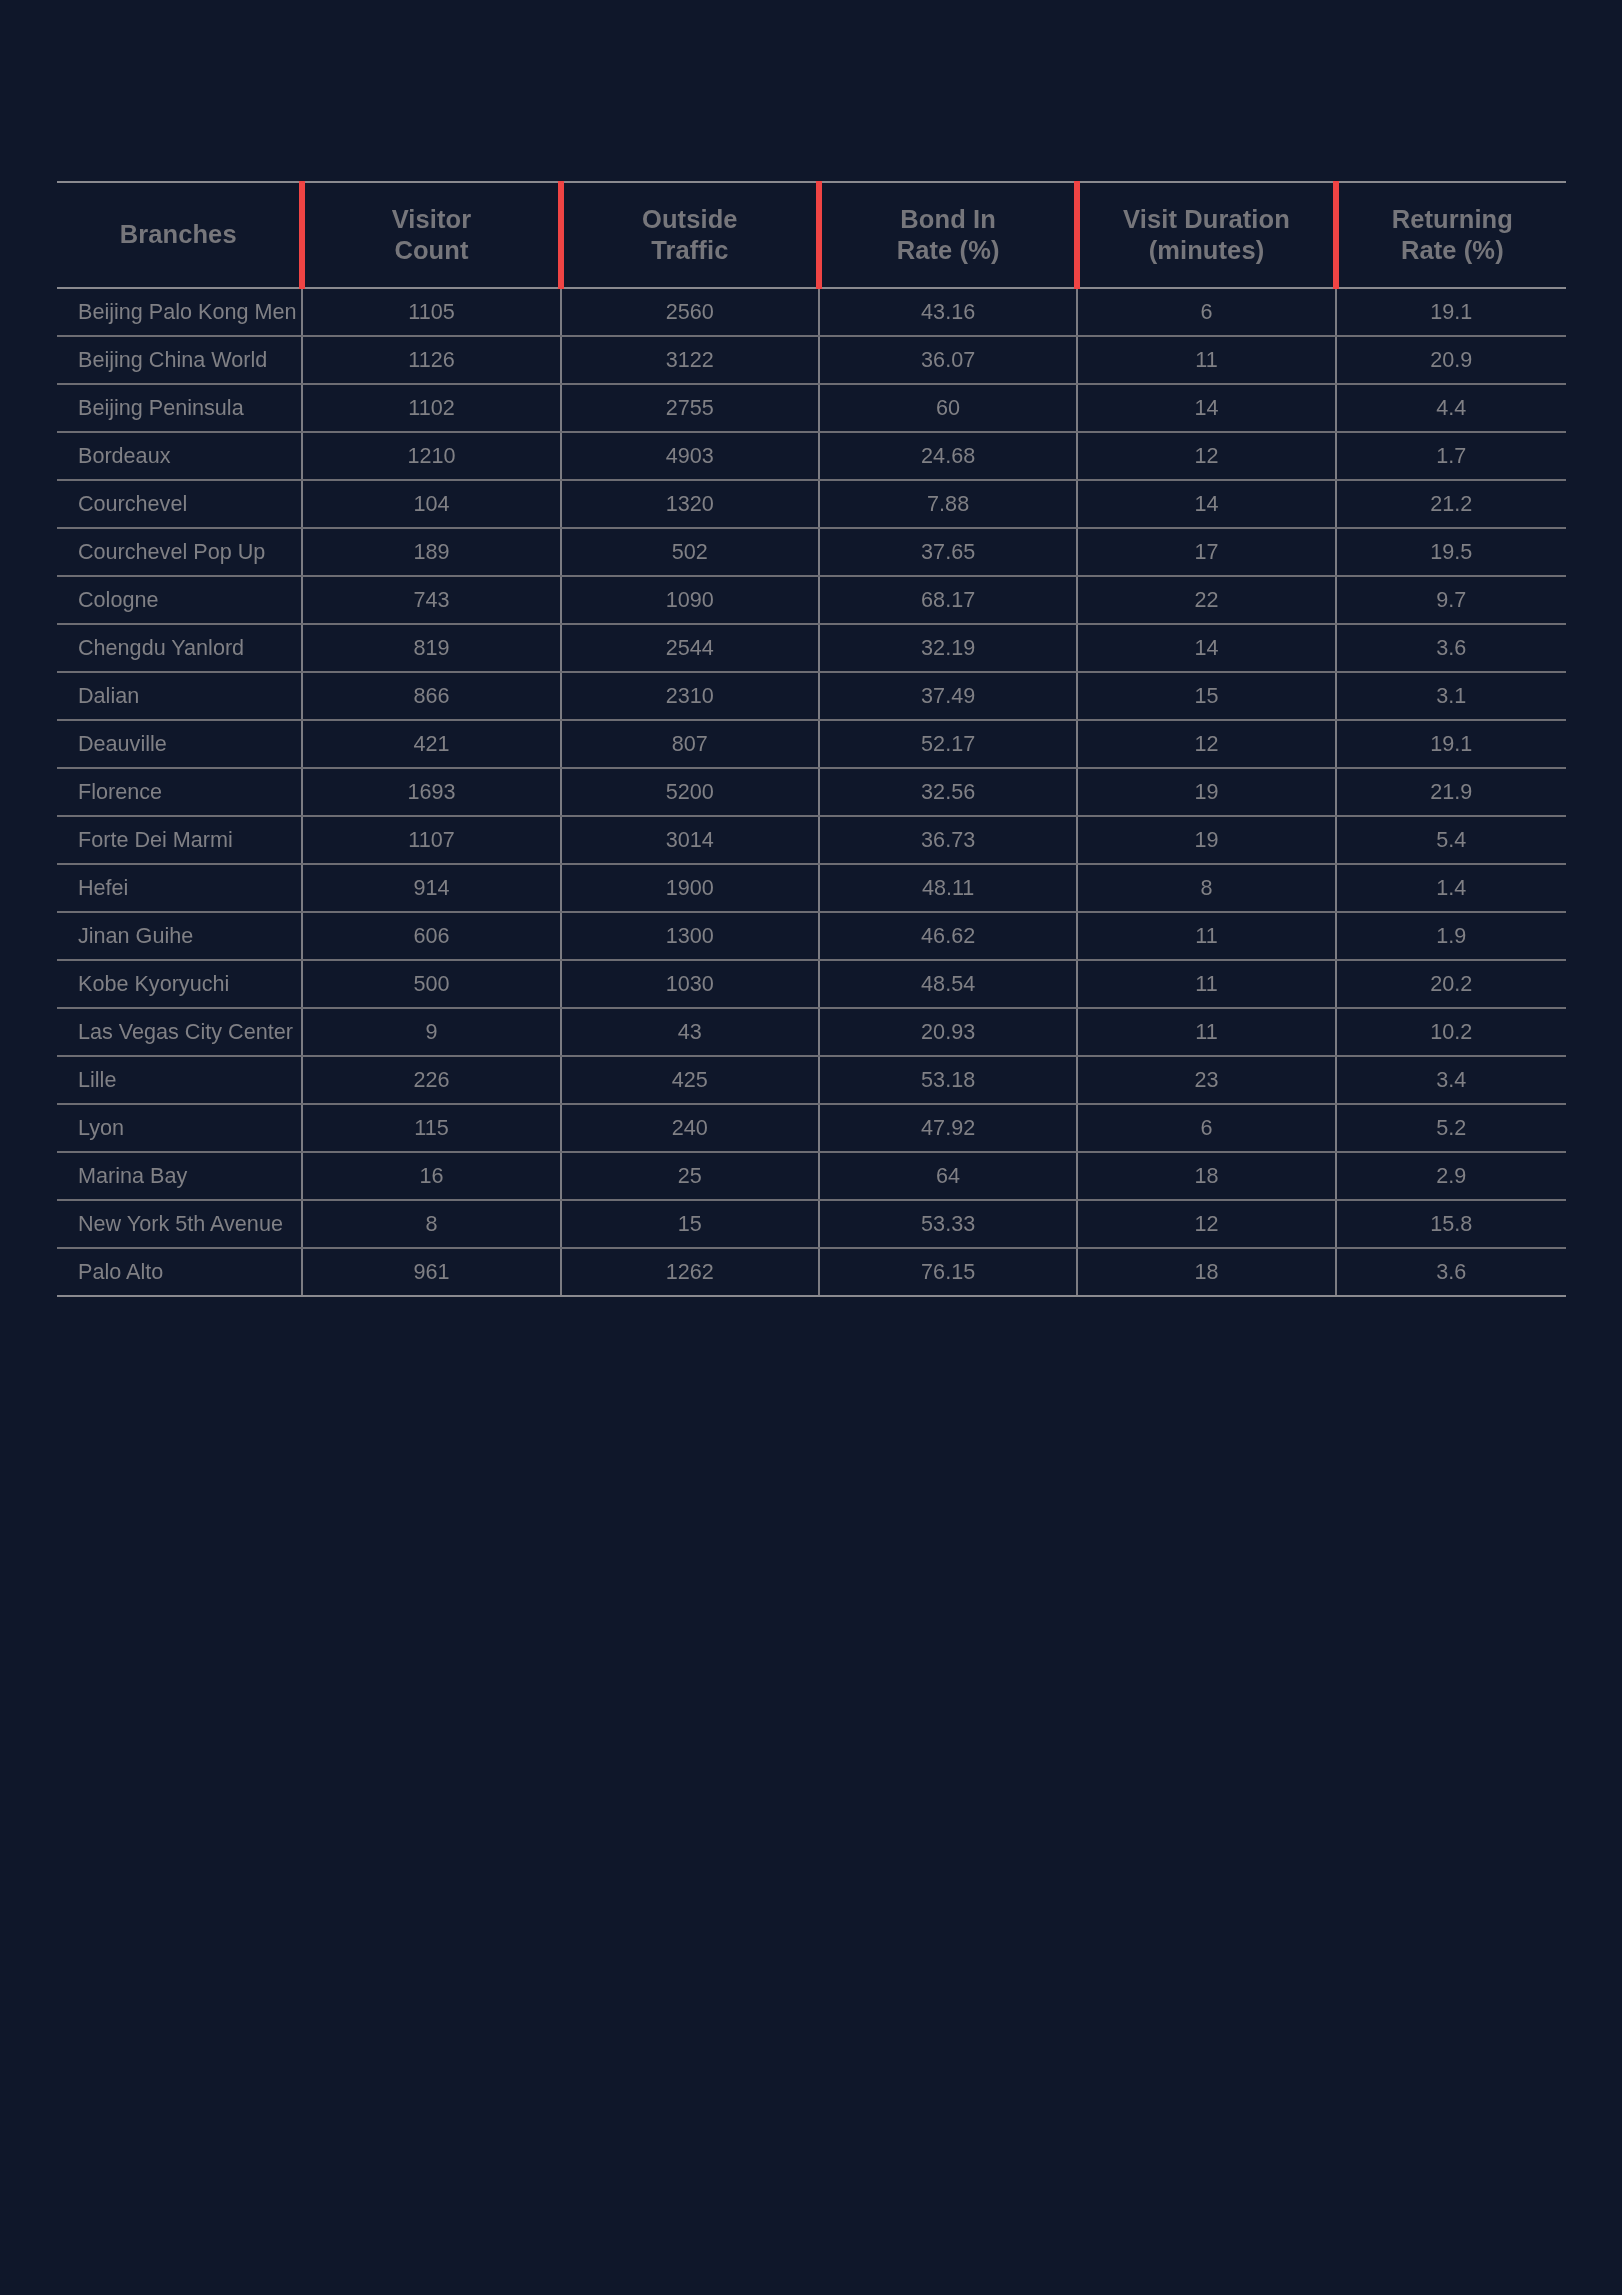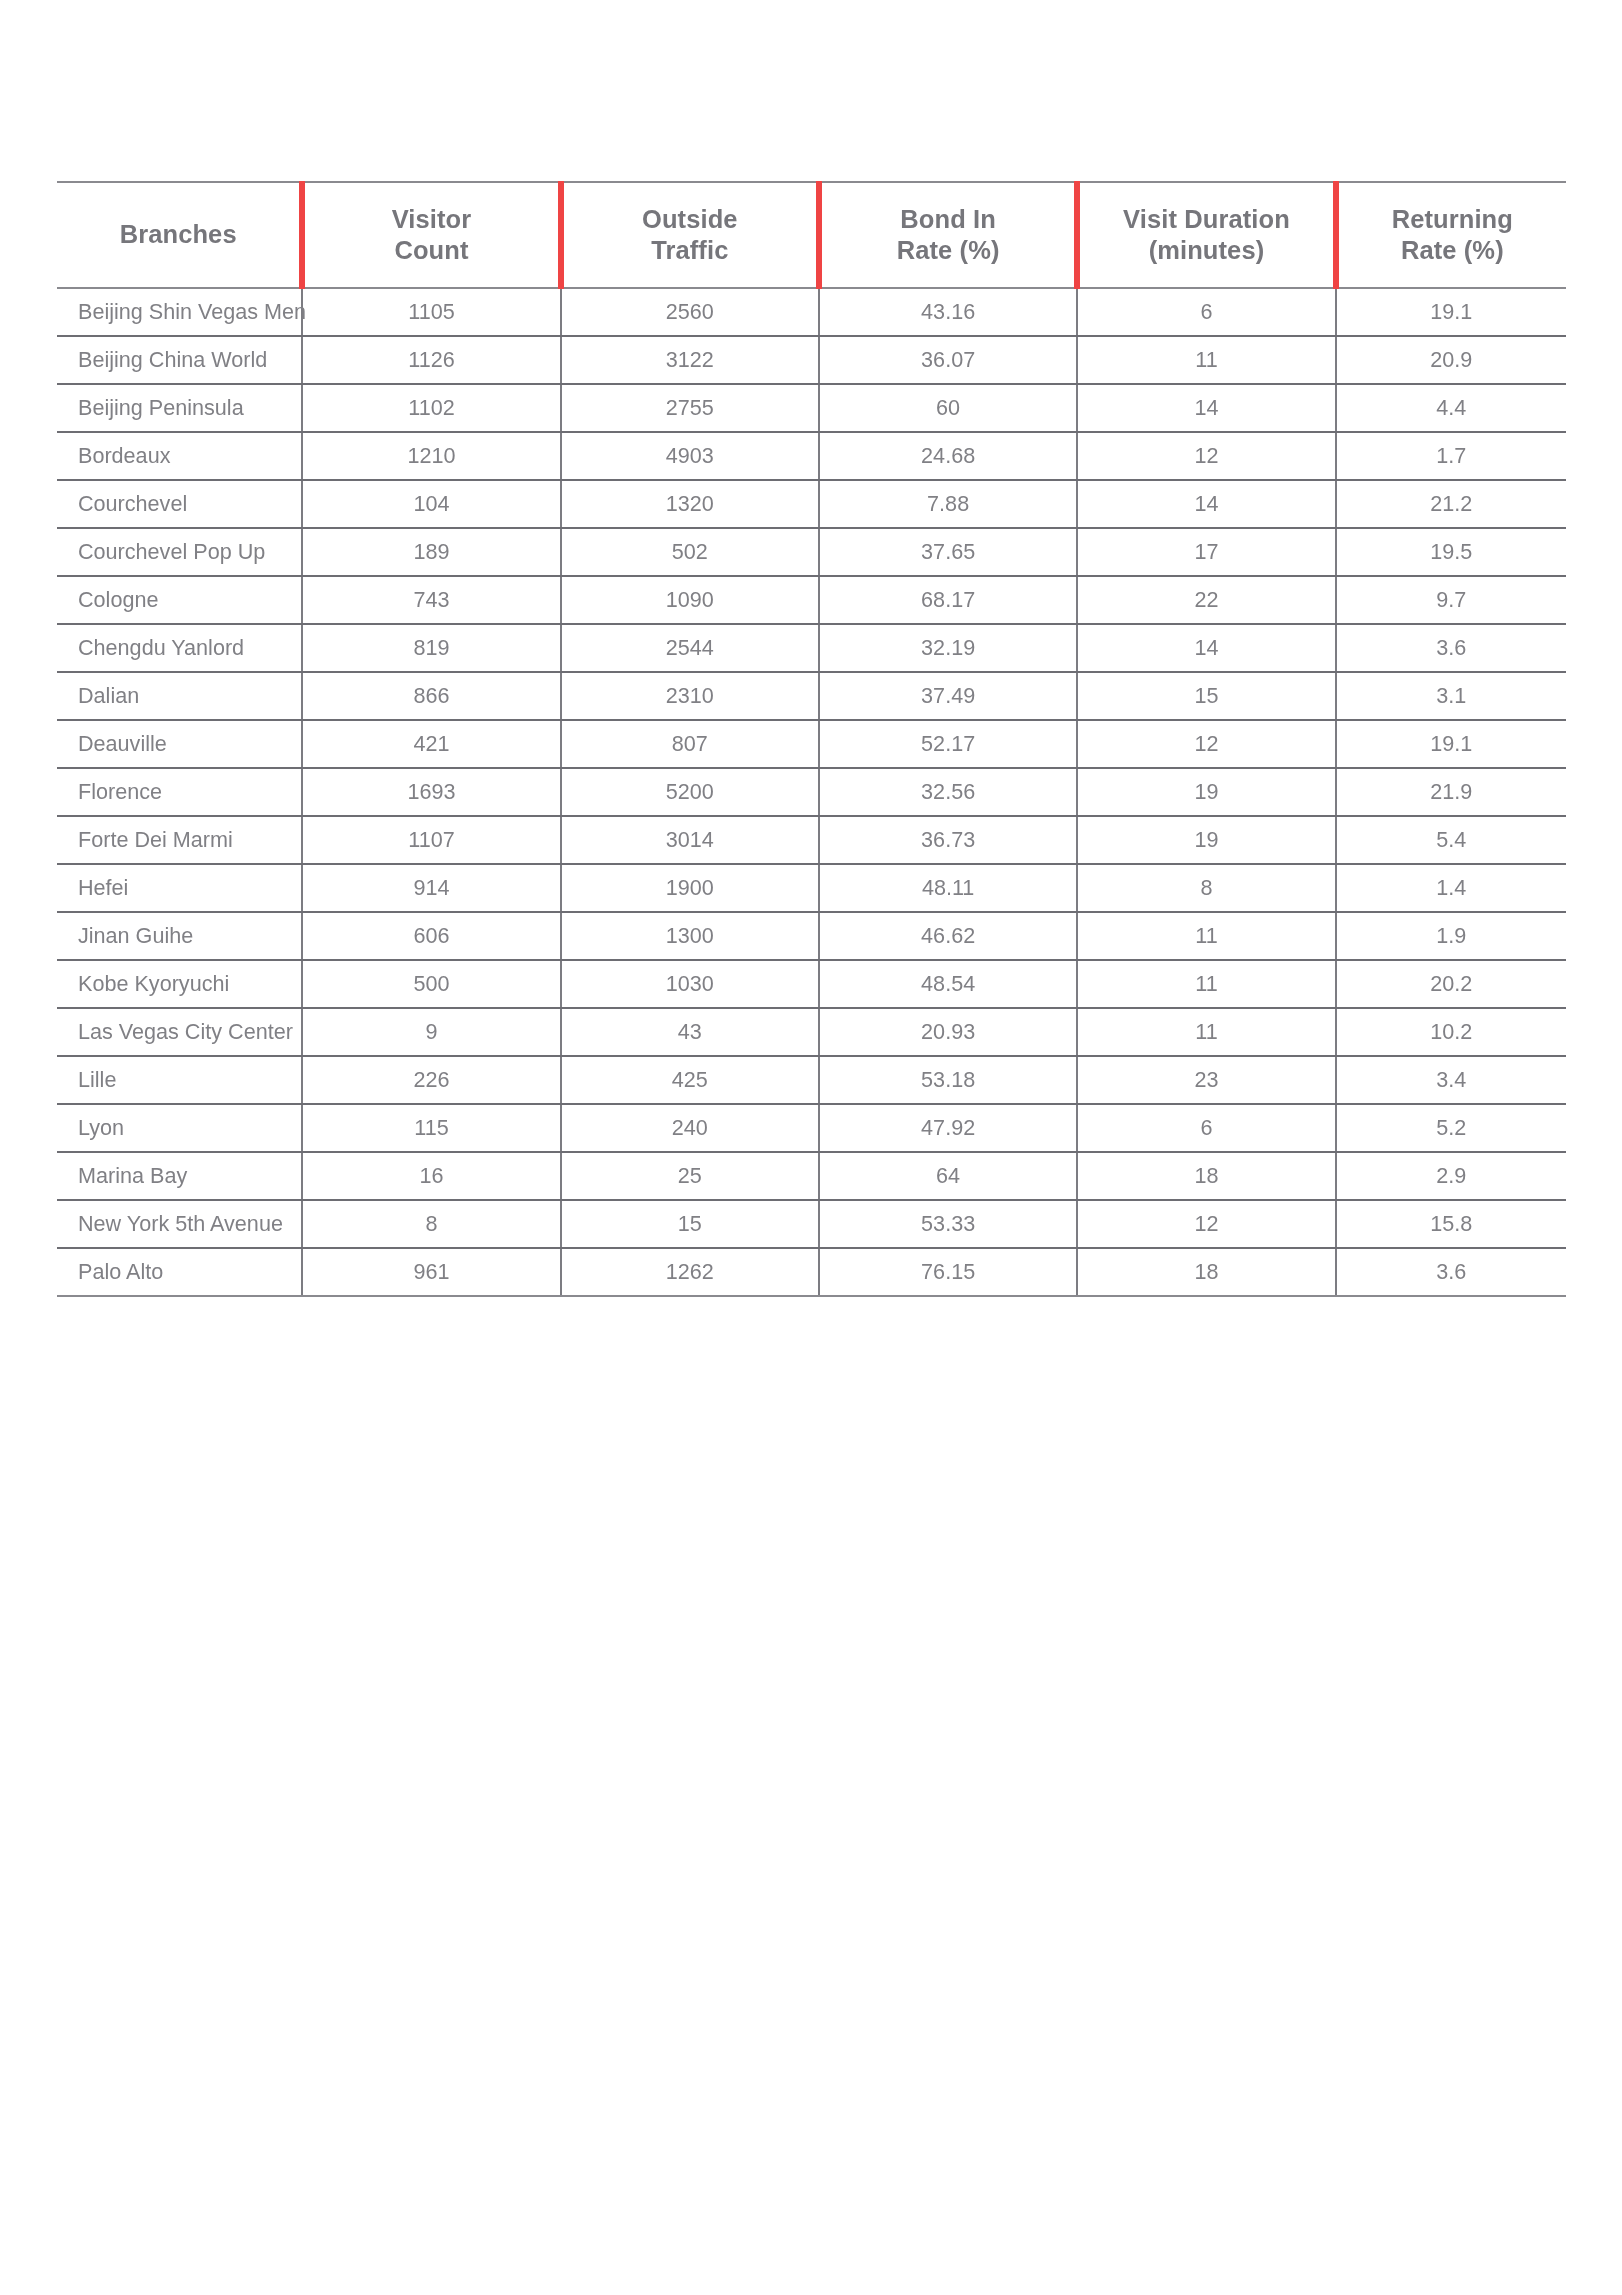--- a/index.html
+++ b/index.html
@@ -11,21 +11,21 @@
     width: 1623px;
     height: 2295px;
     font-family: "Liberation Sans", sans-serif;
     overflow: hidden;
   }
 
   #page {
     position: relative;
     width: 1623px;
     height: 2295px;
-    background: #ffffff;
+    background: #0f172a;
   }
 
   
   #stats-table-wrap {
     position: absolute;
     left: 57px;
     top: 181px;
     width: 1509px;
   }
 
@@ -127,21 +127,21 @@
           </th>
           <th>
             <span class="hdr-line">Returning</span>
             <span class="hdr-line">Rate (%)</span>
           </th>
         </tr>
       </thead>
 
       <tbody id="table-body">
           <tr class="data-row">
-            <td class="branch-cell">Beijing Shin Vegas Men</td>
+            <td class="branch-cell">Beijing Palo Kong Men</td>
             <td class="value-cell">1105</td>
             <td class="value-cell">2560</td>
             <td class="value-cell">43.16</td>
             <td class="value-cell">6</td>
             <td class="value-cell">19.1</td>
           </tr>
           <tr class="data-row">
             <td class="branch-cell">Beijing China World</td>
             <td class="value-cell">1126</td>
             <td class="value-cell">3122</td>

